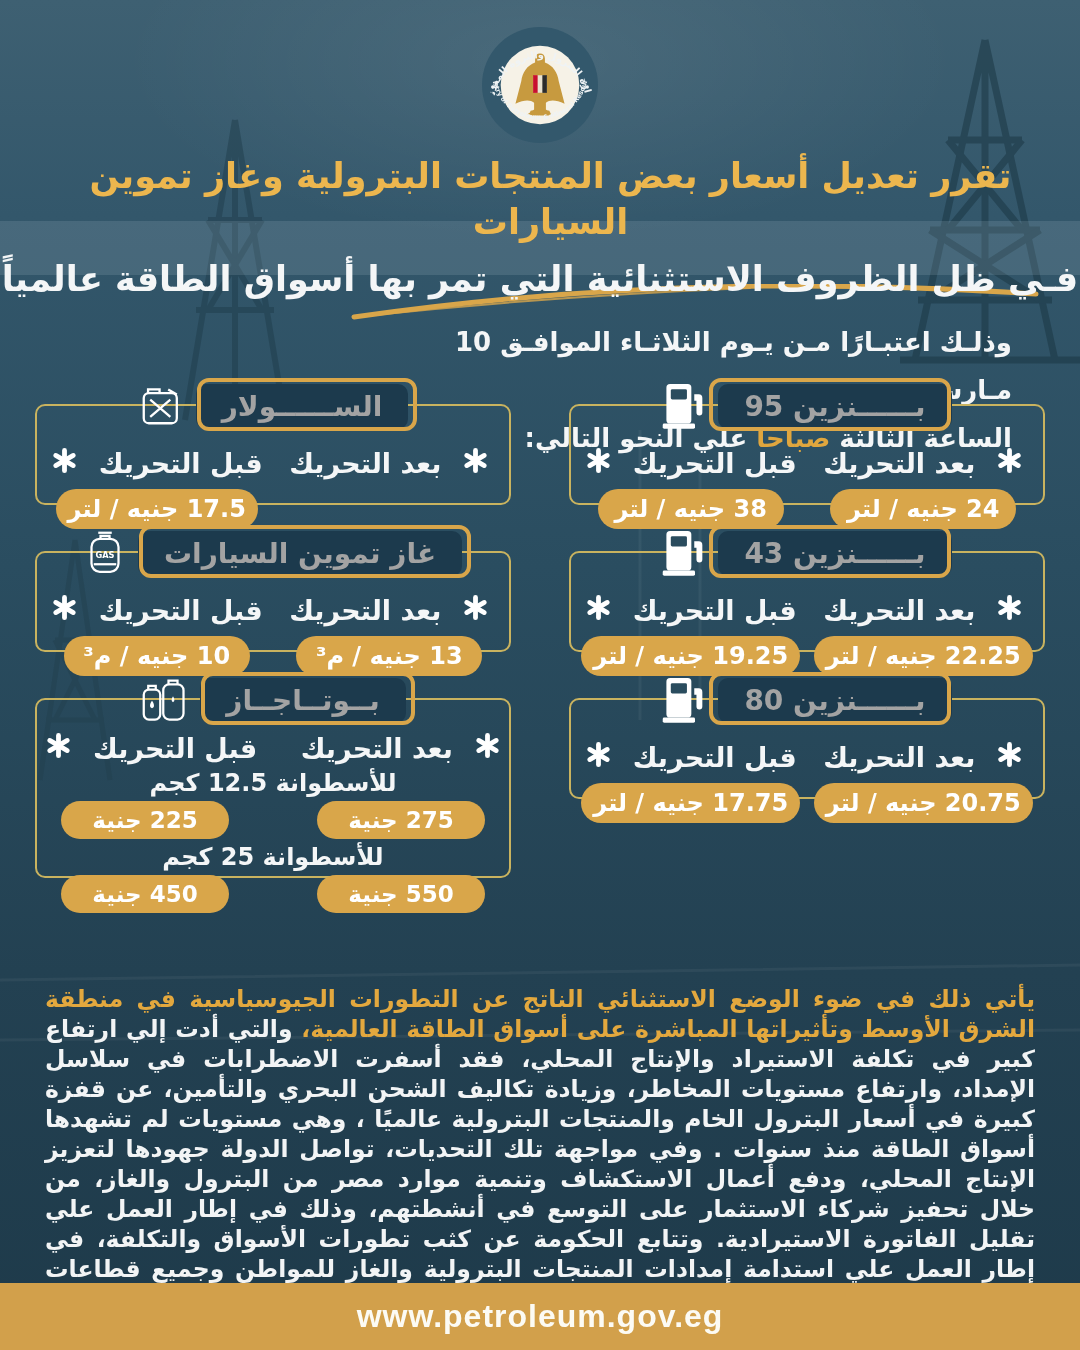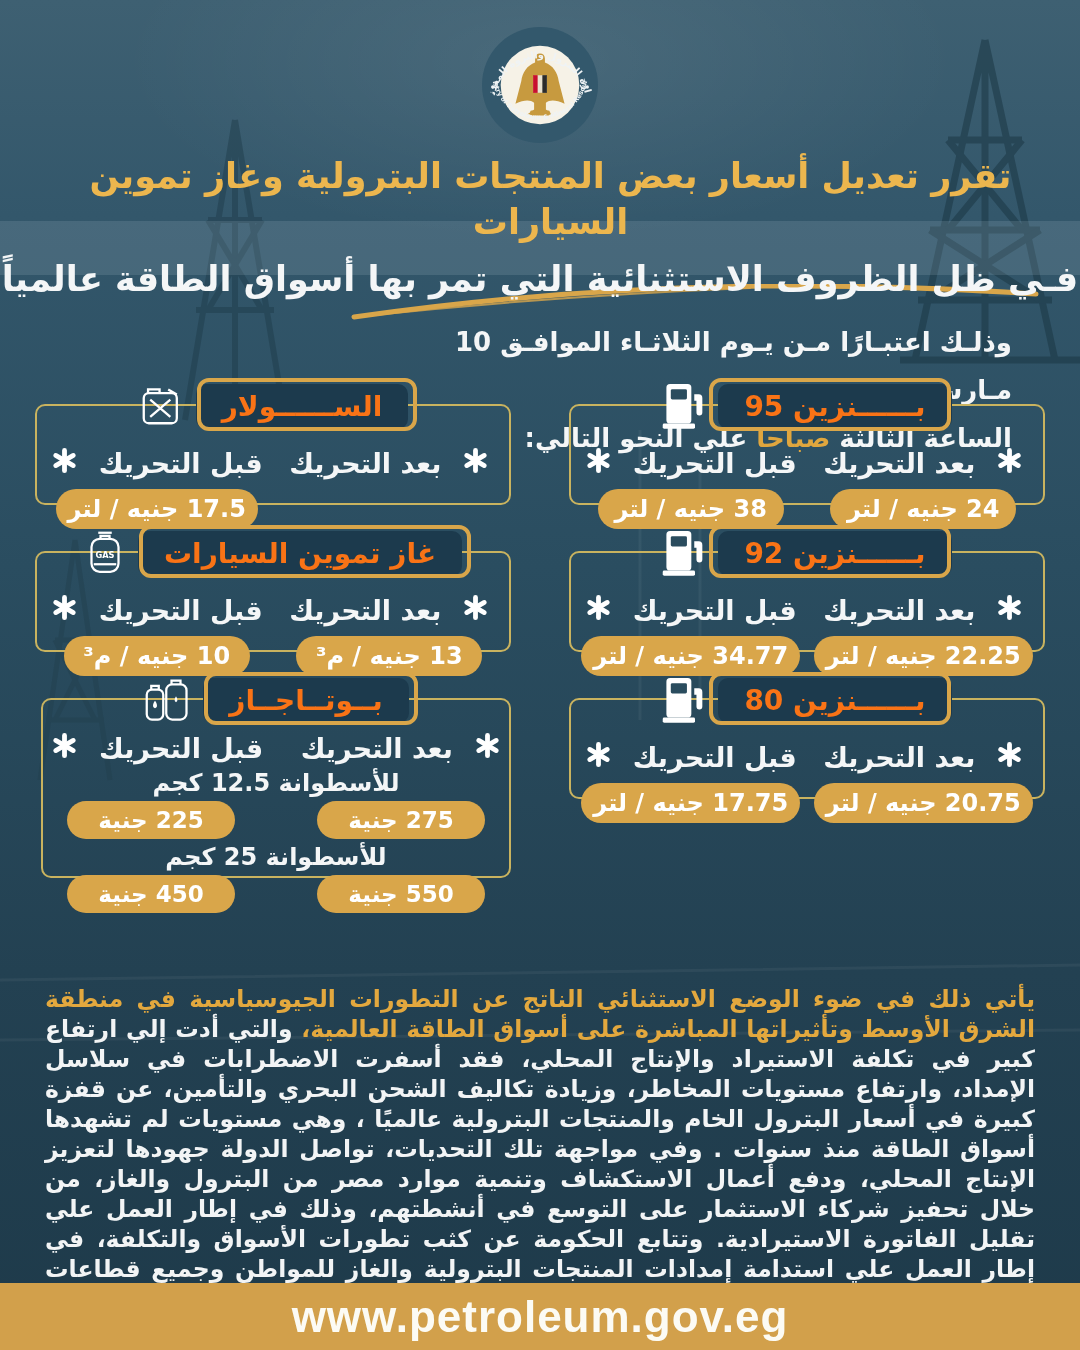--- a/index.html
+++ b/index.html
@@ -18,25 +18,25 @@
   .title-l1{color:#ECB64E;font-size:35px;font-weight:bold;letter-spacing:0;line-height:1.3;padding-left:21px;}
   .title-l2{color:#F4F6F7;font-size:35px;font-weight:bold;line-height:1.3;margin-top:12px;}
   .swoosh{position:absolute;top:284px;right:40px;z-index:2;}
   .intro{position:absolute;top:318px;right:68px;width:600px;z-index:3;text-align:right;
          color:#F4F6F7;font-size:26px;font-weight:bold;line-height:48px;}
   .intro .gold{color:#E0A63E;}
   
   .panels{position:absolute;top:404px;left:35px;right:35px;z-index:3;
           display:grid;grid-template-columns:1fr 1fr;column-gap:58px;row-gap:46px;direction:rtl;}
   .panel{position:relative;border:2px solid #C9B35F;border-radius:10px;height:97px;align-self:start;}
-  .panel.tall{height:176px;margin-left:6px;}
+  .panel.tall{height:176px;}
   .badge-row{direction:ltr;display:flex;justify-content:center;align-items:center;gap:12px;margin-top:-28px;height:56px;}
   .p-icon{display:flex;align-items:center;}
   .badge{position:relative;z-index:0;background:#1C3A4D;border-radius:10px;padding:6px 26px;
-         color:#f97316;font-size:28px;font-weight:bold;white-space:nowrap;}
+         color:#a3a3a3;font-size:28px;font-weight:bold;white-space:nowrap;}
   .badge::before{content:"";position:absolute;z-index:-1;top:-6px;width:100%;height:100%;
                  border:4px solid #D9A64A;border-radius:12px;}
   .panel.side-right .badge::before{left:-9px;}
   .panel.side-left  .badge::before{right:-9px;}
   .cols{display:flex;justify-content:space-between;padding:0 8px;margin-top:13px;}
   .col{display:flex;flex-direction:column;align-items:center;gap:9px;width:49%;}
   .lbl{display:flex;align-items:center;gap:21px;color:#F4F6F7;font-size:27px;font-weight:bold;white-space:nowrap;}
   .pill{background:#D9A64A;border-radius:24px;padding:6px 12px;min-width:186px;box-sizing:border-box;
         text-align:center;color:#FFFFFF;font-size:24px;font-weight:bold;white-space:nowrap;}
   
@@ -44,21 +44,21 @@
   .bt-size{text-align:center;color:#F4F6F7;font-size:24px;font-weight:bold;margin-top:4px;}
   .bt-pills{margin-top:4px;padding:0 24px;}
   .bt-pills .pill{min-width:168px;font-size:23px;}
   
   .article{position:absolute;top:960px;left:45px;right:45px;z-index:3;
            text-align:justify;color:#F2F4F5;font-size:23.5px;font-weight:bold;line-height:30px;}
   .article .hl{color:#E3A83E;}
   
   .footer{position:absolute;bottom:0;left:0;width:100%;height:67px;background:#D2A04B;z-index:4;
           display:flex;align-items:center;justify-content:center;}
-  .footer .url{color:#FCFBF4;font-size:44px;font-weight:bold;font-family:"Liberation Sans",sans-serif;letter-spacing:1px;}
+  .footer .url{color:#FCFBF4;font-size:32px;font-weight:bold;font-family:"Liberation Sans",sans-serif;letter-spacing:1px;}
 </style>
 </head>
 <body>
 
 <div class="poster">
 
   <svg class="bg-art" width="1080" height="1350" viewBox="0 0 1080 1350">
     <g stroke="#1b3744" stroke-width="7" fill="none" opacity="0.55">
       <path d="M985 40 L915 360 M985 40 L1055 360 M985 40 L985 360"></path>
       <path d="M948 140 L1022 140 M930 230 L1040 230 M918 300 L1052 300"></path>
@@ -201,21 +201,21 @@
     <section class="panel side-right">
       <div class="badge-row">
         <span class="p-icon">
           <svg width="44" height="50" viewBox="0 0 60 64">
               <rect x="6" y="2" width="34" height="54" rx="5" fill="#fff"></rect>
               <rect x="12" y="9" width="22" height="14" rx="2" fill="#2A4C5E"></rect>
               <rect x="1" y="56" width="44" height="7" rx="2" fill="#fff"></rect>
               <path d="M44 16 h6 a5 5 0 0 1 5 5 v20 a4 4 0 0 1 -8 0 v-16 h-3 z" fill="#fff"></path>
             </svg>
         </span>
-        <div class="badge"><span>بــــــنزين 92</span></div>
+        <div class="badge"><span>بــــــنزين 43</span></div>
       </div>
       <div class="cols">
         <div class="col">
           <div class="lbl">
             <span class="star"><svg width="27" height="27" viewBox="0 0 28 28" fill="#fff">
                   <rect x="11.5" y="1" width="5" height="26" rx="2.5"></rect>
                   <rect x="11.5" y="1" width="5" height="26" rx="2.5" transform="rotate(60 14 14)"></rect>
                   <rect x="11.5" y="1" width="5" height="26" rx="2.5" transform="rotate(120 14 14)"></rect>
                 </svg></span>
             <span>بعد التحريك</span>
@@ -224,21 +224,21 @@
         </div>
         <div class="col">
           <div class="lbl">
             <span>قبل التحريك</span>
             <span class="star"><svg width="27" height="27" viewBox="0 0 28 28" fill="#fff">
                   <rect x="11.5" y="1" width="5" height="26" rx="2.5"></rect>
                   <rect x="11.5" y="1" width="5" height="26" rx="2.5" transform="rotate(60 14 14)"></rect>
                   <rect x="11.5" y="1" width="5" height="26" rx="2.5" transform="rotate(120 14 14)"></rect>
                 </svg></span>
           </div>
-          <div class="pill">34.77 جنيه / لتر</div>
+          <div class="pill">19.25 جنيه / لتر</div>
         </div>
       </div>
     </section>
 
     <section class="panel side-left">
       <div class="badge-row">
         <span class="p-icon">
           <svg width="42" height="50" viewBox="0 0 56 64" fill="none" stroke="#fff" stroke-width="3">
               <rect x="10" y="13" width="36" height="44" rx="11"></rect>
               <path d="M22 13 v-4 h12 v4"></path>

